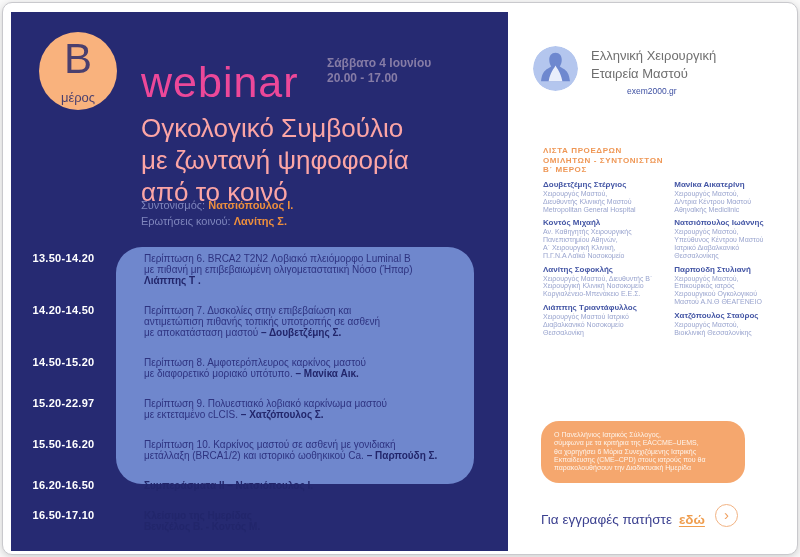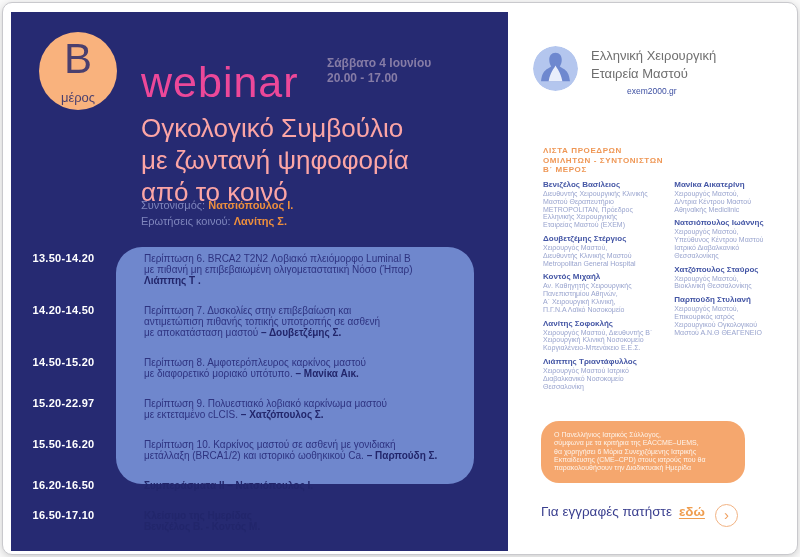--- a/index.html
+++ b/index.html
@@ -27,21 +27,21 @@
   .society-name{position:absolute;left:588px;top:44px;font-size:13px;line-height:18px;color:#6f6f6f;white-space:pre-line;}
   .society-site{position:absolute;left:616px;top:83px;font-size:8.5px;font-weight:normal;color:#3e50a2;margin-left:8px;}
   .speakers-heading{position:absolute;left:540px;top:143px;font-size:8px;line-height:9.5px;font-weight:bold;letter-spacing:.6px;color:#ef9755;white-space:pre-line;}
   .columns{position:absolute;left:540px;top:177px;width:252px;display:flex;}
   .col{width:118px;}
   .col + .col{margin-left:20px;width:128px;}
   .person{margin-bottom:5px;}
   .person .pname{font-size:8px;line-height:9px;font-weight:bold;color:#4456a5;margin-bottom:1px;}
   .person .pdesc{font-size:7px;line-height:7.8px;color:#99a4ce;white-space:pre-line;}
   .cme-box{position:absolute;left:538px;top:418px;width:204px;height:62px;background:#f5a76e;border-radius:18px;box-sizing:border-box;padding:10px 13px;color:#fdf3ea;font-size:7px;line-height:8.3px;white-space:pre-line;}
-  .registration{position:absolute;left:538px;top:501px;display:flex;align-items:flex-start;font-size:13.5px;color:#3a3f8f;}
+  .registration{position:absolute;left:538px;top:501px;display:flex;align-items:flex-end;font-size:13.5px;color:#3a3f8f;}
   .registration .reg-link{color:#ef9d4e;font-weight:bold;margin-left:7px;text-decoration:underline;text-underline-offset:2px;cursor:pointer;}
   .arrow-btn{margin-left:10px;width:23px;height:23px;border-radius:50%;border:1.5px solid #f2b383;color:#f0a060;display:flex;align-items:center;justify-content:center;font-size:15px;line-height:15px;cursor:pointer;box-sizing:border-box;padding-bottom:2px;}
 </style>
 </head>
 <body>
 
 <div class="page">
 
   <div class="left-panel">
 
@@ -127,28 +127,20 @@
 Εταιρεία Μαστού</div>
   <div class="society-site">exem2000.gr</div>
 
   <div class="speakers-heading">ΛΙΣΤΑ ΠΡΟΕΔΡΩΝ
 ΟΜΙΛΗΤΩΝ - ΣΥΝΤΟΝΙΣΤΩΝ
 Β΄ ΜΕΡΟΣ</div>
 
   <div class="columns">
     <div class="col">
 
-    <div class="person">
-        <div class="pname">Βενιζέλος Βασίλειος</div>
-        <div class="pdesc">Διευθυντής Χειρουργικής Κλινικής
-Μαστού Θεραπευτήριο
-METROPOLITAN, Πρόεδρος
-Ελληνικής Χειρουργικής
-Εταιρείας Μαστού (ΕΧΕΜ)</div>
-      </div>
         <div class="person">
         <div class="pname">Δουβετζέμης Στέργιος</div>
         <div class="pdesc">Χειρουργός Μαστού,
 Διευθυντής Κλινικής Μαστού
 Metropolitan General Hospital</div>
       </div>
         <div class="person">
         <div class="pname">Κοντός Μιχαήλ</div>
         <div class="pdesc">Αν. Καθηγητής Χειρουργικής
 Πανεπιστημίου Αθηνών,
@@ -177,30 +169,30 @@
 Αθηναϊκής Mediclinic</div>
       </div>
         <div class="person">
         <div class="pname">Νατσιόπουλος Ιωάννης</div>
         <div class="pdesc">Χειρουργός Μαστού,
 Υπεύθυνος Κέντρου Μαστού
 Ιατρικό Διαβαλκανικό
 Θεσσαλονίκης</div>
       </div>
         <div class="person">
-        <div class="pname">Χατζόπουλος Σταύρος</div>
-        <div class="pdesc">Χειρουργός Μαστού,
-Βιοκλινική Θεσσαλονίκης</div>
-      </div>
-        <div class="person">
         <div class="pname">Παρπούδη Στυλιανή</div>
         <div class="pdesc">Χειρουργός Μαστού,
 Επικουρικός ιατρός
 Χειρουργικού Ογκολογικού
 Μαστού Α.Ν.Θ ΘΕΑΓΕΝΕΙΟ</div>
+      </div>
+        <div class="person">
+        <div class="pname">Χατζόπουλος Σταύρος</div>
+        <div class="pdesc">Χειρουργός Μαστού,
+Βιοκλινική Θεσσαλονίκης</div>
       </div>
       </div>
   </div>
 
   <div class="cme-box">Ο Πανελλήνιος Ιατρικός Σύλλογος,
 σύμφωνα με τα κριτήρια της EACCME–UEMS,
 θα χορηγήσει 6 Μόρια Συνεχιζόμενης Ιατρικής
 Εκπαίδευσης (CME–CPD) στους ιατρούς που θα
 παρακολουθήσουν την Διαδικτυακή Ημερίδα</div>
 

